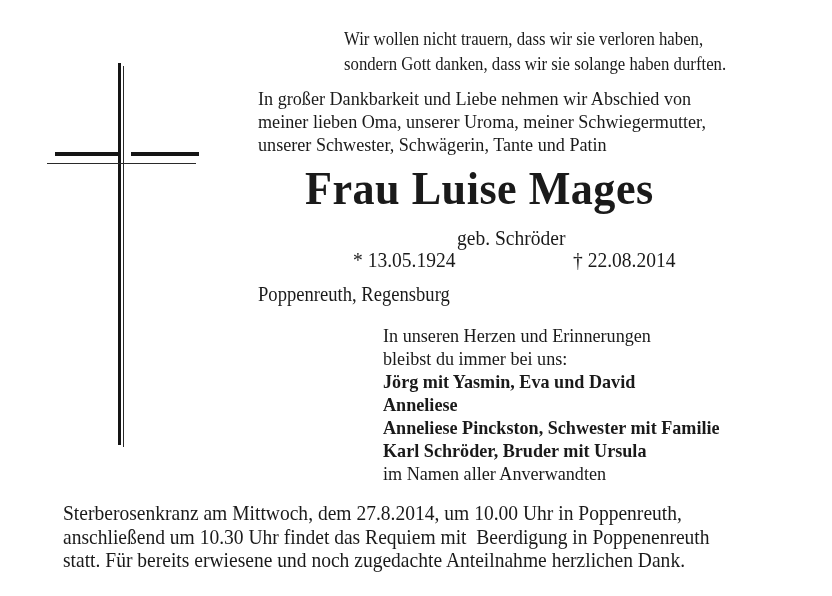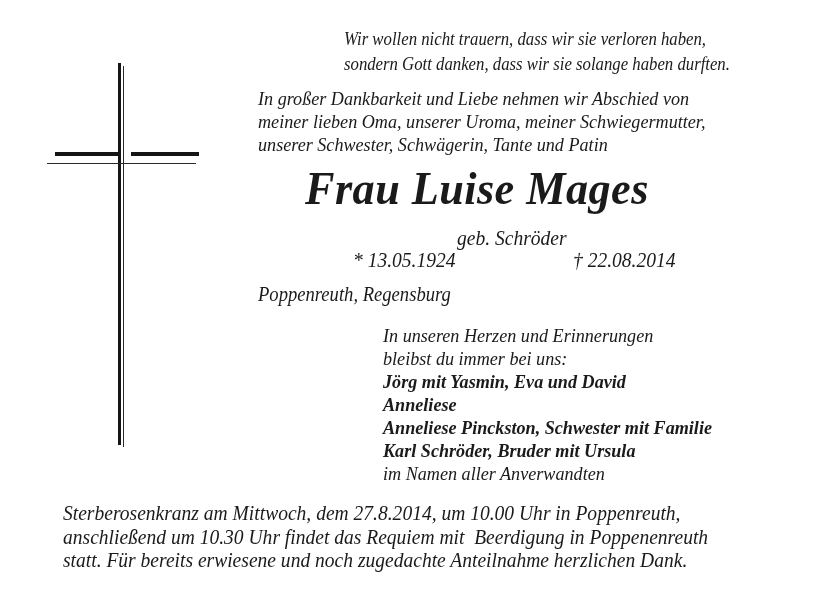--- a/index.html
+++ b/index.html
@@ -3,21 +3,20 @@
 <meta charset="utf-8">
 <style>
   html,body{margin:0;padding:0;background:#ffffff;}
   .page{
     position:relative;
     width:832px;height:596px;
     background:#ffffff;
     color:#1a1a1a;
     font-family:"Liberation Serif", serif;
     overflow:hidden;
-    font-style:italic;
   }
   .abs{position:absolute;white-space:nowrap;}
   .cond{transform:scaleX(0.93);transform-origin:left top;}
   
   .cross-part{position:absolute;background:#151515;}
   .v-thick{left:118px;top:63px;width:3px;height:382px;}
   .v-thin{left:123px;top:66px;width:1px;height:381px;background:#2a2a2a;}
   .h-thick-left{left:55px;top:152px;width:65px;height:4px;}
   .h-thick-right{left:131px;top:152px;width:68px;height:4px;}
   .h-thin{left:47px;top:163px;width:149px;height:1px;background:#2a2a2a;}

